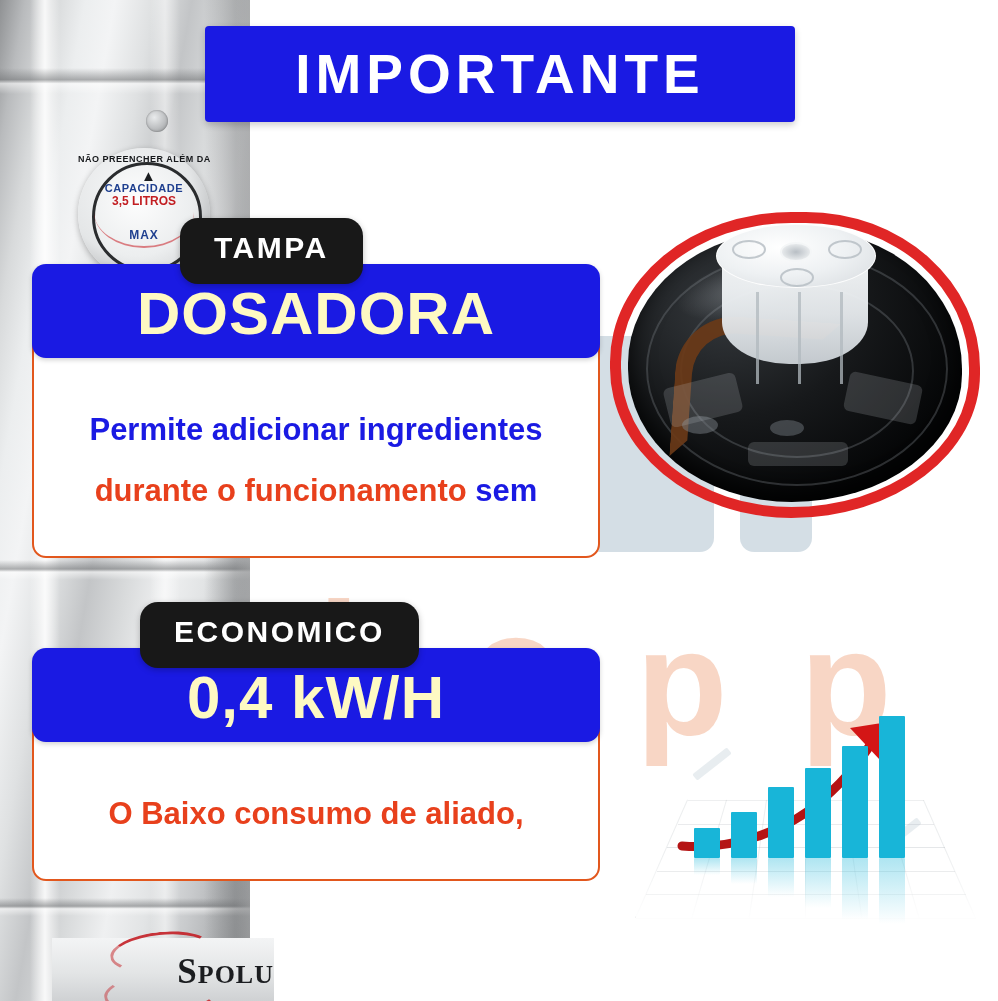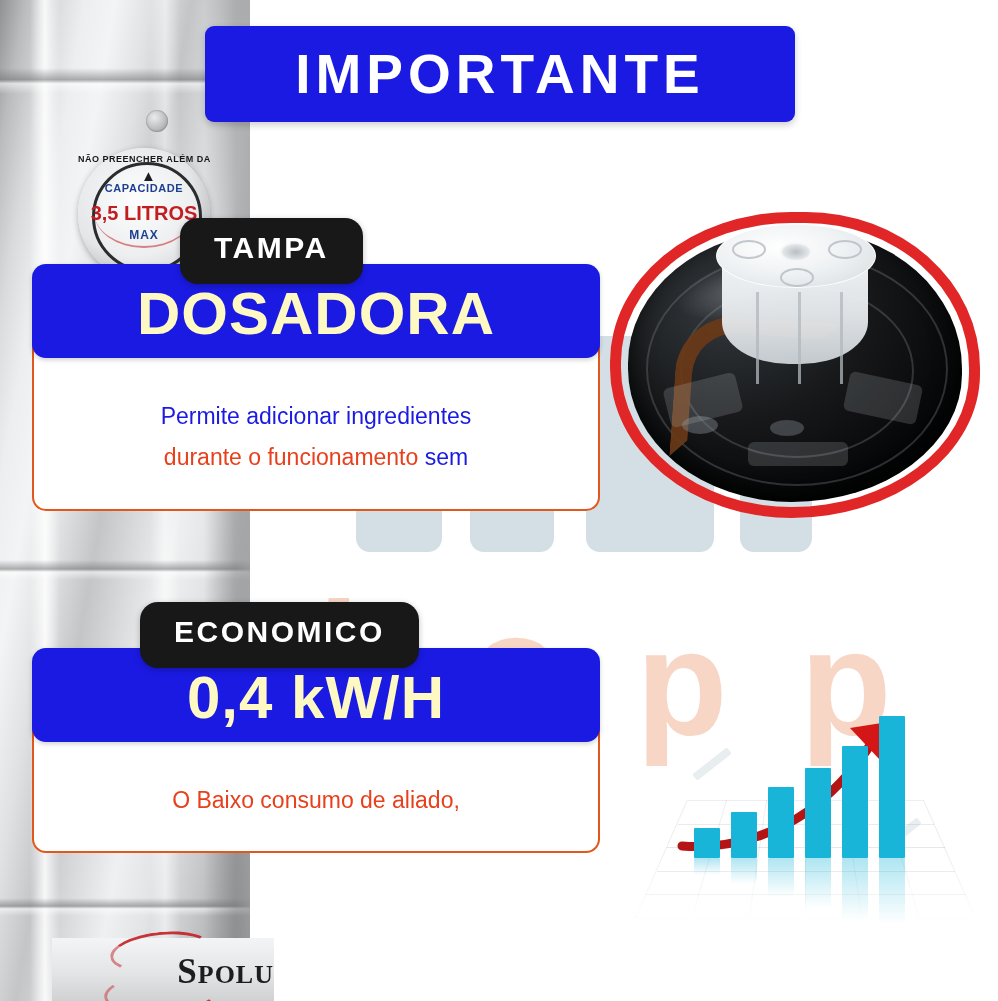--- a/index.html
+++ b/index.html
@@ -99,24 +99,24 @@
     left: 0; top: 34px;
     width: 132px;
     text-align: center;
     font-size: 11px;
     font-weight: bold;
     letter-spacing: .6px;
     color: #1f3f8f;
   }
   .cap-sticker .cap-volume {
     position: absolute;
-    left: 0; top: 54px;
+    left: 0; top: 46px;
     width: 132px;
     text-align: center;
-    font-size: 20px;
+    font-size: 12px;
     font-weight: bold;
     color: #c21d21;
   }
   .cap-sticker .cap-max {
     position: absolute;
     left: 0; top: 80px;
     width: 132px;
     text-align: center;
     font-size: 12px;
     font-weight: bold;
@@ -206,21 +206,21 @@
     transform: rotate(-38deg);
     border-radius: 2px;
   }
 
   
   .banner {
     position: absolute;
     left: 205px; top: 26px;
     width: 590px; height: 96px;
     background: #1a1ae3;
-    border-radius: 9px;
+    border-radius: 4px;
     box-shadow: 0 3px 7px rgba(0,0,0,.20);
     display: flex;
     align-items: center;
     justify-content: center;
   }
   .banner-text {
     color: #ffffff;
     font-size: 55px;
     font-weight: bold;
     letter-spacing: 5px;
@@ -274,23 +274,23 @@
     z-index: 1;
     width: 100%;
     box-sizing: border-box;
     background: #ffffff;
     border: 2px solid #e2571d;
     border-radius: 14px;
     padding: 64px 18px 26px 18px;
     text-align: center;
   }
   .card-body p {
-    margin: 8px;
-    font-size: 23px;
-    font-weight: normal;
+    margin: 16px;
+    font-size: 31px;
+    font-weight: bold;
     line-height: 1.45;
     color: #1a1ae3;
   }
   .card-body .hl { color: #e8401c; }
 
   
   #card-cover { left: 32px; top: 218px; }
   #card-cover .card-badge { left: 148px; top: 0; }
   #card-cover .card-title-bar { top: 46px; }
   #card-cover .card-body { top: 108px; }

